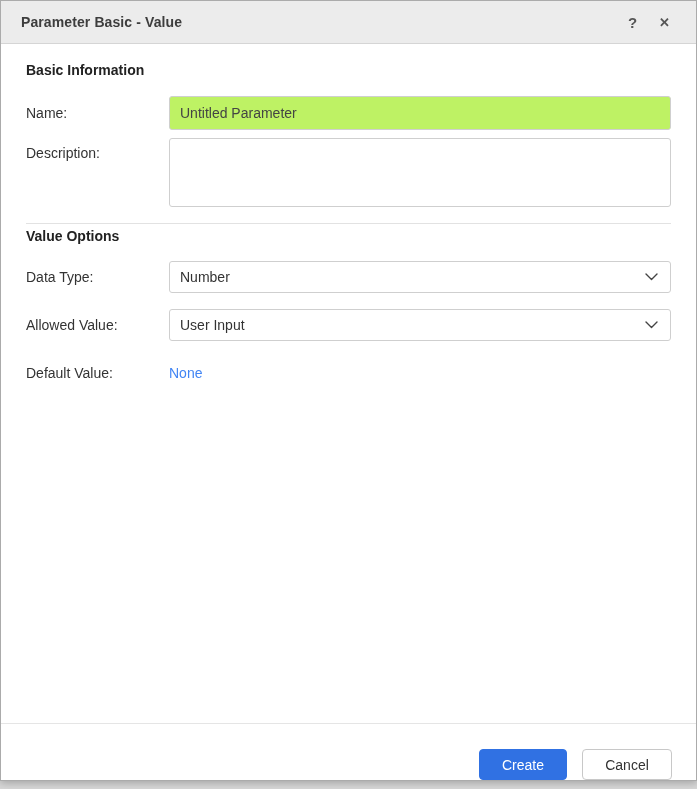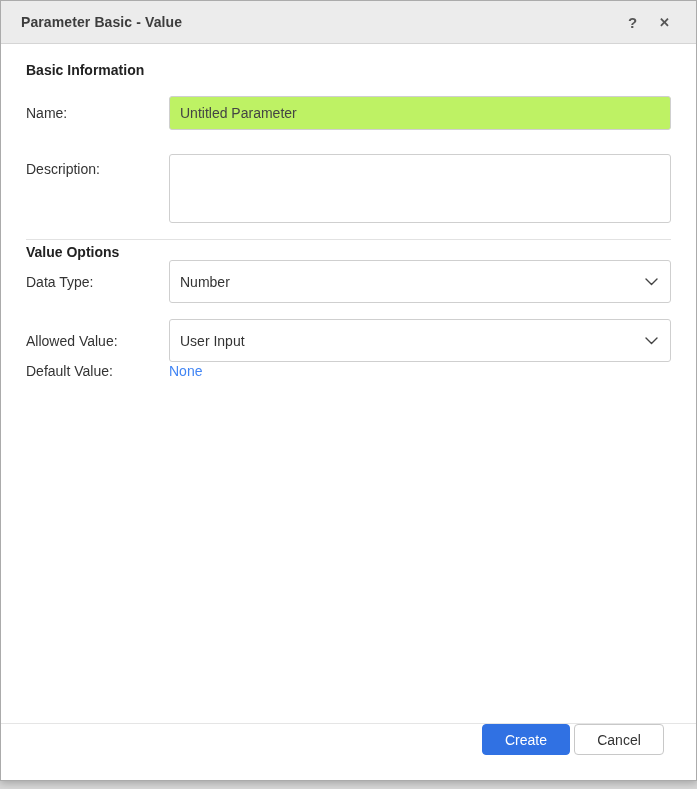--- a/index.html
+++ b/index.html
@@ -42,24 +42,24 @@
     padding: 18px 25px 0 25px;
     overflow: hidden;
   }
   .section-title {
     font-size: 14px; font-weight: 700; color: #222222;
     line-height: 16px;
   }
   .form-row { display: flex; align-items: center; }
   .form-row.top-align { align-items: flex-start; }
   .row-name        { margin-top: 18px; }
-  .row-description { margin-top: 24px; }
-  .row-datatype    { }
+  .row-description { margin-top: 8px; }
+  .row-datatype    { margin-top: 17px; }
   .row-allowed     { margin-top: 16px; }
-  .row-default     { }
+  .row-default     { margin-top: 23px; }
   .form-label {
     width: 143px; flex: 0 0 143px;
     font-size: 14px; color: #333333;
   }
   .top-align .form-label { padding-top: 7px; }
   .form-field { flex: 1 1 auto; }
   .text-input {
     width: 100%; height: 30px;
     border: 1px solid #cfcfcf; border-radius: 3px;
     padding: 16px 10px;
@@ -75,43 +75,43 @@
     font-family: "Liberation Sans", sans-serif;
     resize: none; outline: none; background: #fff;
     display: block;
   }
   .divider {
     border: none; border-top: 1px solid #e2e2e2;
     margin-top: 16px;
   }
   .section-title.second { margin-top: 4px; }
   .select-box {
-    width: 100%; height: 43px;
+    width: 100%; height: 32px;
     border: 1px solid #cfcfcf; border-radius: 3px;
     background: #fff;
     display: flex; align-items: center;
     padding: 0 12px 0 10px;
     cursor: pointer;
   }
   .select-value {
     flex: 1 1 auto;
     font-size: 14px; color: #333333;
   }
   .chevron { flex: 0 0 auto; display: block; }
   .link-value {
     font-size: 14px; color: #4285f4;
     text-decoration: none; cursor: pointer;
   }
   
   .dialog-footer {
     flex: 0 0 57px; height: 57px;
     border-top: 1px solid #e5e5e5;
-    display: flex; align-items: flex-start; justify-content: flex-end;
-    gap: 4px;
-    padding: 0 32px;
+    display: flex; align-items: flex-end; justify-content: flex-end;
+    gap: 15px;
+    padding: 0 24px;
     background: #ffffff;
   }
   .btn {
     height: 31px; border-radius: 4px;
     font-size: 14px; font-family: "Liberation Sans", sans-serif;
     cursor: pointer;
     display: inline-flex; align-items: center; justify-content: center;
   }
   .btn-primary {
     min-width: 88px;

